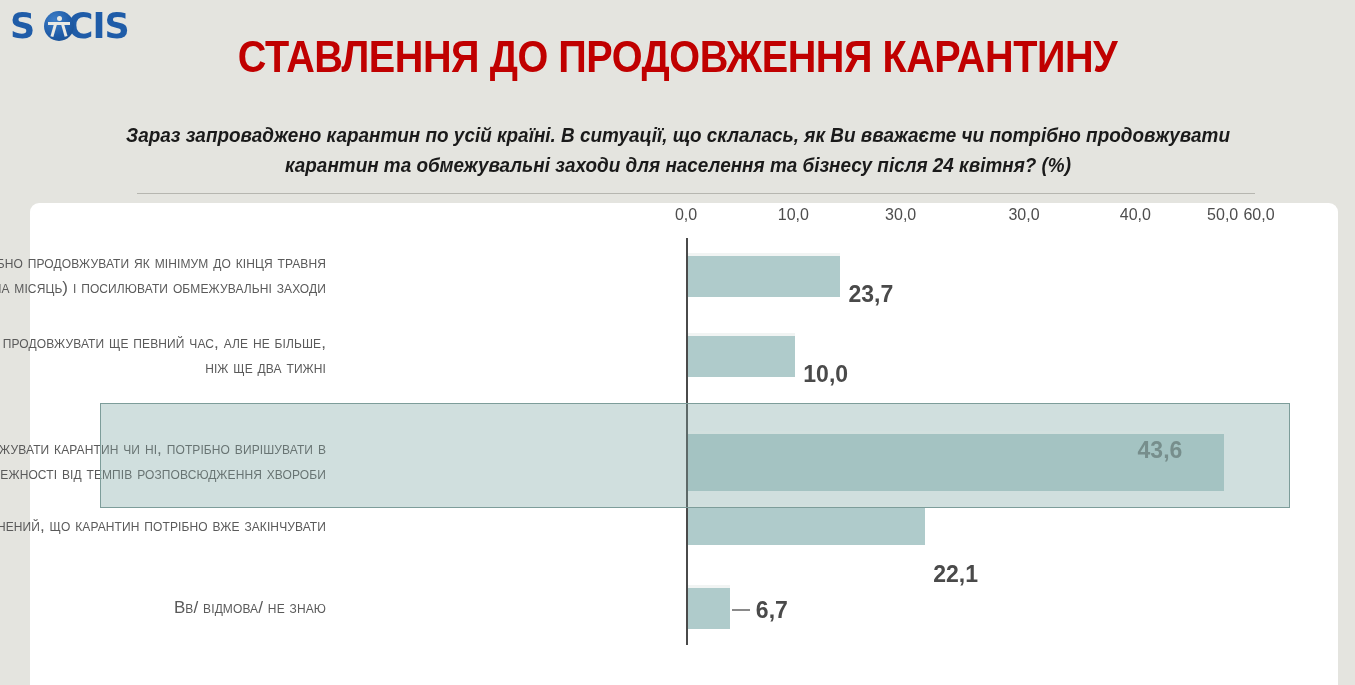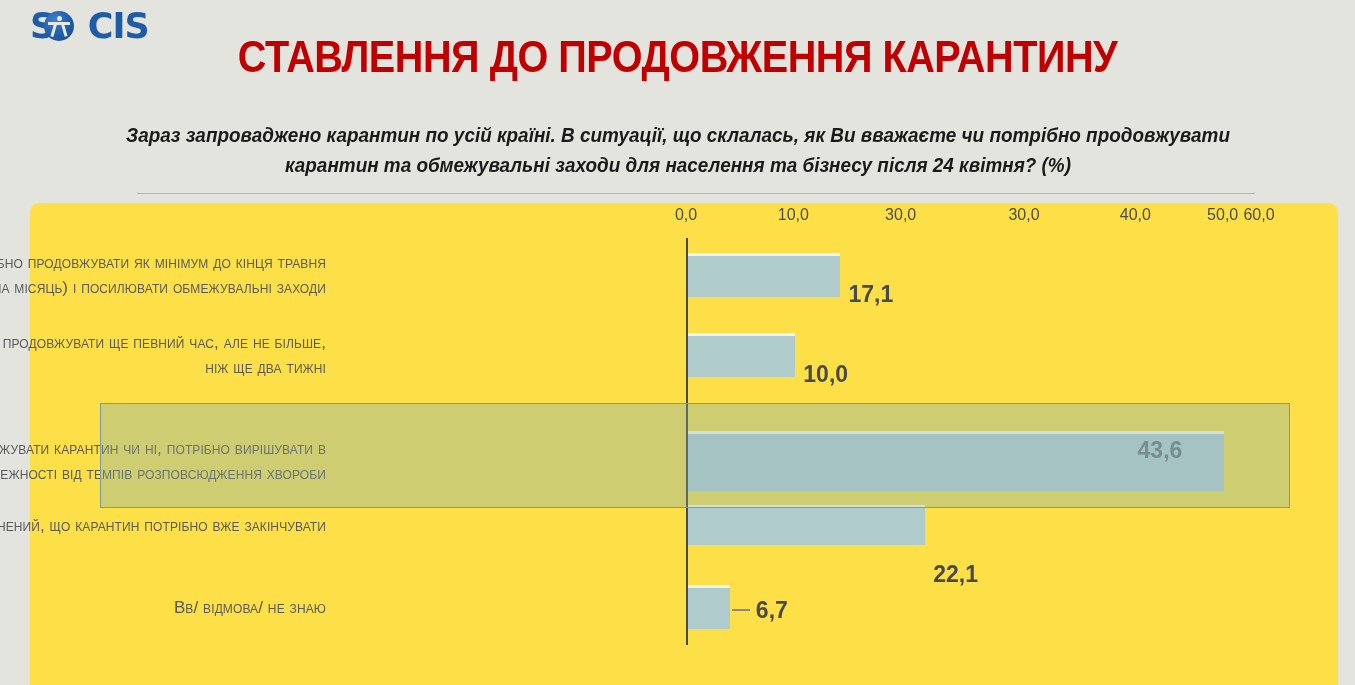--- a/index.html
+++ b/index.html
@@ -8,21 +8,21 @@
     background:#e4e4df;
     font-family:"Liberation Sans", sans-serif;
     overflow:hidden;position:relative;
   }
 
   
   #logo{position:absolute;left:10px;top:8px;width:135px;height:36px;}
   #logo .logotext{
     font-family:"DejaVu Sans", sans-serif;
     font-size:35px;font-weight:bold;letter-spacing:-1px;
-    color:#1f5ca8;line-height:36px;margin-left:20px;
+    color:#1f5ca8;line-height:36px;
   }
   #logo .oglyph{
     position:absolute;left:34px;top:3px;width:30px;height:30px;
     border-radius:50%;
     background:radial-gradient(circle at 35% 30%, #3f7fc8 0%, #1f5ca8 55%, #174a87 100%);
   }
   #logo .oglyph i{position:absolute;background:#e9e9e4;display:block;}
   #logo .oglyph .head{left:12.5px;top:5px;width:5px;height:5px;border-radius:50%;}
   #logo .oglyph .arms{left:4px;top:11px;width:22px;height:2.5px;}
   #logo .oglyph .legL{left:10px;top:13px;width:2.5px;height:13px;transform:rotate(16deg);transform-origin:top center;}
@@ -49,21 +49,21 @@
 
   
   #divider{
     position:absolute;left:137px;top:193px;width:1118px;height:1px;
     background:#b6b6b0;
   }
 
   
   #panel{
     position:absolute;left:30px;top:203px;width:1308px;height:482px;
-    background:#fde047;border-radius:9px 9px 0 0;
+    background:#ffffff;border-radius:9px 9px 0 0;
   }
 
   
   .tick{
     position:absolute;top:3px;color:#4d4d4d;font-size:16px;
     transform:translateX(-50%);white-space:nowrap;
   }
 
   
   .row{position:absolute;left:0;width:1308px;}
@@ -142,21 +142,21 @@
       <div class="tick" style="left: 1229px;">60,0</div>
     </div>
   <div id="highlight-dim"></div>
   <div id="rows">
       <div class="row" style="top: 38px; height: 80px;">
         <div class="catlabel" style="top: 9px;">
           <div>Карантин потрібно продовжувати як мінімум до кінця травня</div>
           <div>(ще на місяць) і посилювати обмежувальні заходи</div>
         </div>
         <div class="bar" style="top: 12px; height: 44px; width: 154.413px; background: rgb(175, 203, 203);"></div>
-        <div class="value" style="left: 818.413px; top: 40px;">17,1</div>
+        <div class="value" style="left: 818.413px; top: 40px;">23,7</div>
       </div>
       <div class="row" style="top: 118px; height: 82px;">
         <div class="catlabel" style="top: 9px;">
           <div>Карантин потрібно продовжувати ще певний час, але не більше,</div>
           <div>ніж ще два тижні</div>
         </div>
         <div class="bar" style="top: 12px; height: 44px; width: 109.333px; background: rgb(175, 203, 203);"></div>
         <div class="value" style="left: 773.333px; top: 40px;">10,0</div>
       </div>
       <div class="row" style="top: 200px; height: 105px;">

